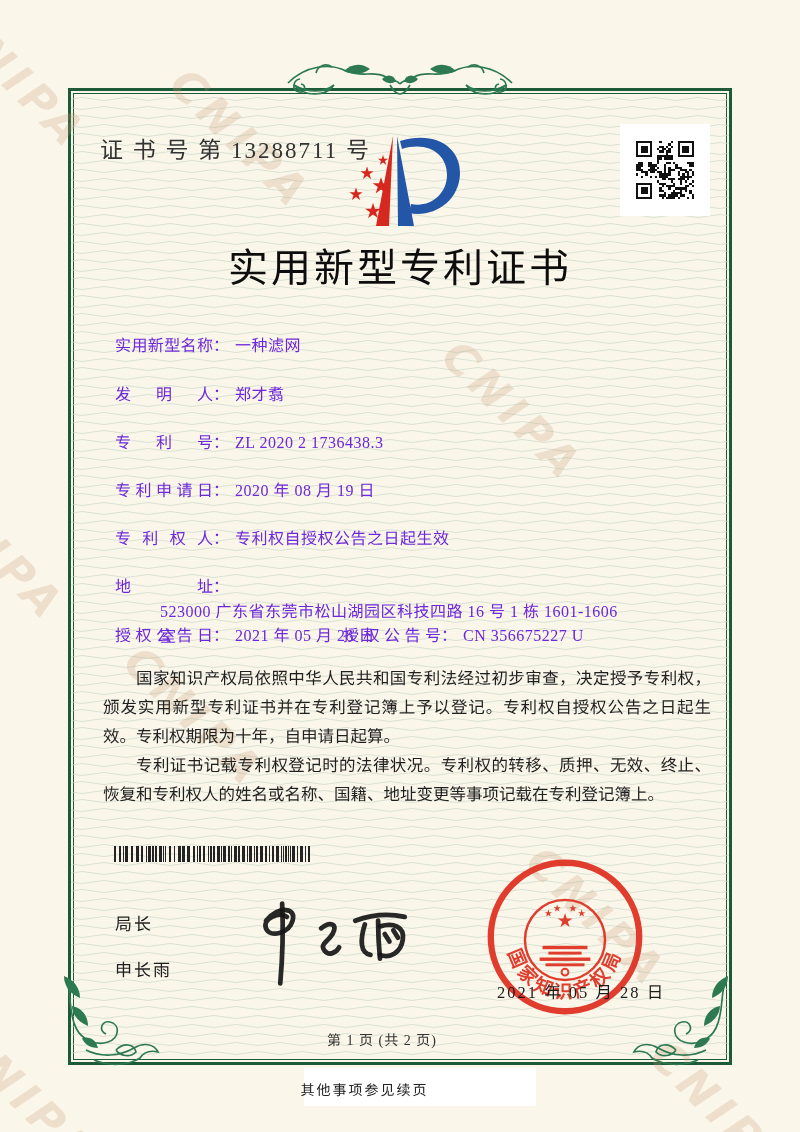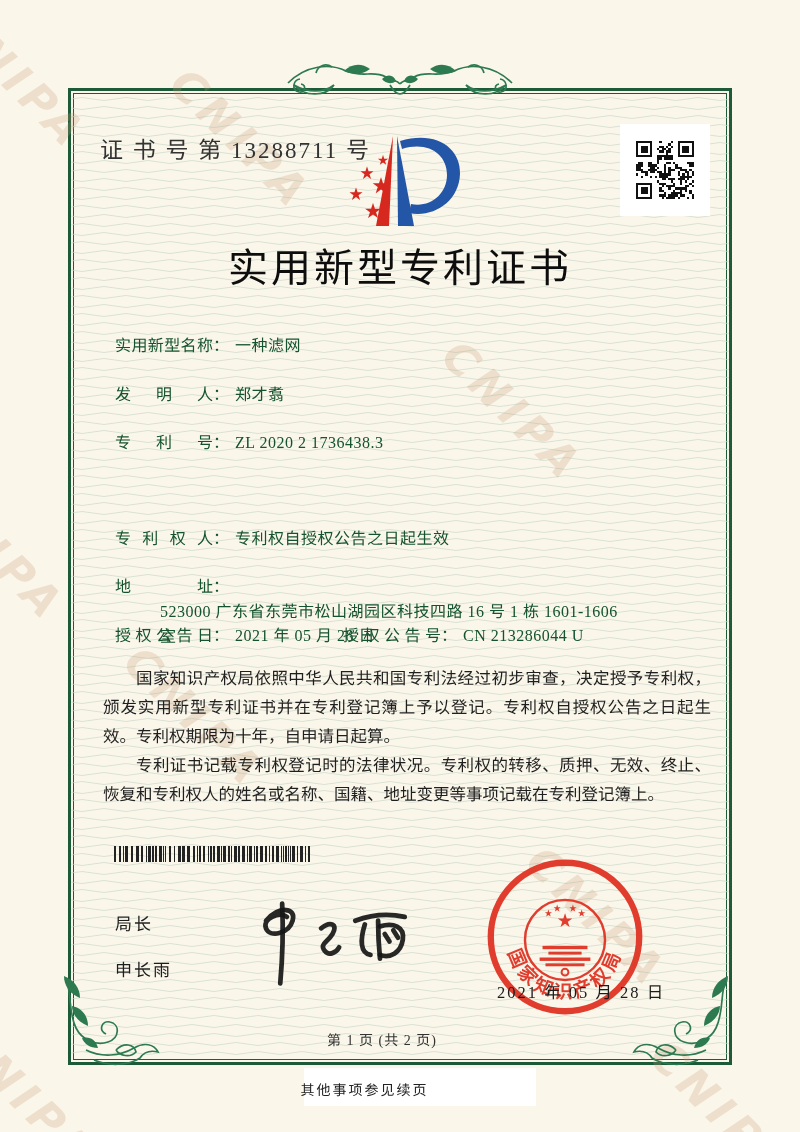--- a/index.html
+++ b/index.html
@@ -31,21 +31,21 @@
   
   .cert-no{position:absolute;left:100px;top:131px;font-size:23px;letter-spacing:2px;color:#333;}
   .qr-box{position:absolute;left:620px;top:124px;width:90px;height:92px;background:#fff;}
   .qr-box svg{position:absolute;left:16px;top:17px;}
   .qr-box rect{fill:#111;}
   .title{
     position:absolute;left:0;top:236px;width:800px;text-align:center;
     font-size:40px;font-weight:400;letter-spacing:3px;color:#0d0d0d;
   }
   
-  .frow{position:absolute;left:115px;width:580px;font-size:16px;line-height:24px;color:#14532d;}
+  .frow{position:absolute;left:115px;width:580px;font-size:16px;line-height:24px;color:#6d28d9;}
   .flabel{
     display:inline-block;width:98px;vertical-align:top;
     text-align:justify;text-align-last:justify;
   }
   .fcolon{display:inline-block;vertical-align:top;}
   .fvalue{display:inline-block;vertical-align:top;margin-left:6px;letter-spacing:.5px;}
   .fvalue.wrap{width:468px;line-height:25px;margin-left:45px;}
   .grp2{position:absolute;left:228px;top:0;}
   
   .bodytext{position:absolute;left:103px;top:657px;width:608px;margin-top:7px;}
@@ -454,30 +454,33 @@
 
   <div class="frow" style="top:334px">
     <span class="flabel">实用新型名称</span><span class="fcolon">：</span><span class="fvalue">一种滤网</span>
   </div>
   <div class="frow" style="top:383px">
     <span class="flabel">发明人</span><span class="fcolon">：</span><span class="fvalue">郑才翥</span>
   </div>
   <div class="frow" style="top:431px">
     <span class="flabel">专利号</span><span class="fcolon">：</span><span class="fvalue">ZL 2020 2 1736438.3</span>
   </div>
+  <div class="frow" style="top:479px">
+    <span class="flabel">专利申请日</span><span class="fcolon">：</span><span class="fvalue">2020 年 08 月 19 日</span>
+  </div>
   <div class="frow" style="top:527px">
     <span class="flabel">专利权人</span><span class="fcolon">：</span><span class="fvalue">专利权自授权公告之日起生效</span>
   </div>
   <div class="frow" style="top:575px">
     <span class="flabel">地址</span><span class="fcolon">：</span><span class="fvalue wrap">523000 广东省东莞市松山湖园区科技四路 16 号 1 栋 1601-1606 室</span>
   </div>
   <div class="frow" style="top:624px">
     <span class="flabel">授权公告日</span><span class="fcolon">：</span><span class="fvalue">2021 年 05 月 28 日</span>
     <span class="grp2">
-      <span class="flabel">授权公告号</span><span class="fcolon">：</span><span class="fvalue">CN 213286044 U</span>
+      <span class="flabel">授权公告号</span><span class="fcolon">：</span><span class="fvalue">CN 356675227 U</span>
     </span>
   </div>
 
   <div class="bodytext">
     <p>国家知识产权局依照中华人民共和国专利法经过初步审查，决定授予专利权，颁发实用新型专利证书并在专利登记簿上予以登记。专利权自授权公告之日起生效。专利权期限为十年，自申请日起算。</p>
     <p>专利证书记载专利权登记时的法律状况。专利权的转移、质押、无效、终止、恢复和专利权人的姓名或名称、国籍、地址变更等事项记载在专利登记簿上。</p>
   </div>
 
   <div class="barcode-wrap">
     <svg width="202" height="16" viewBox="0 0 202 16">

